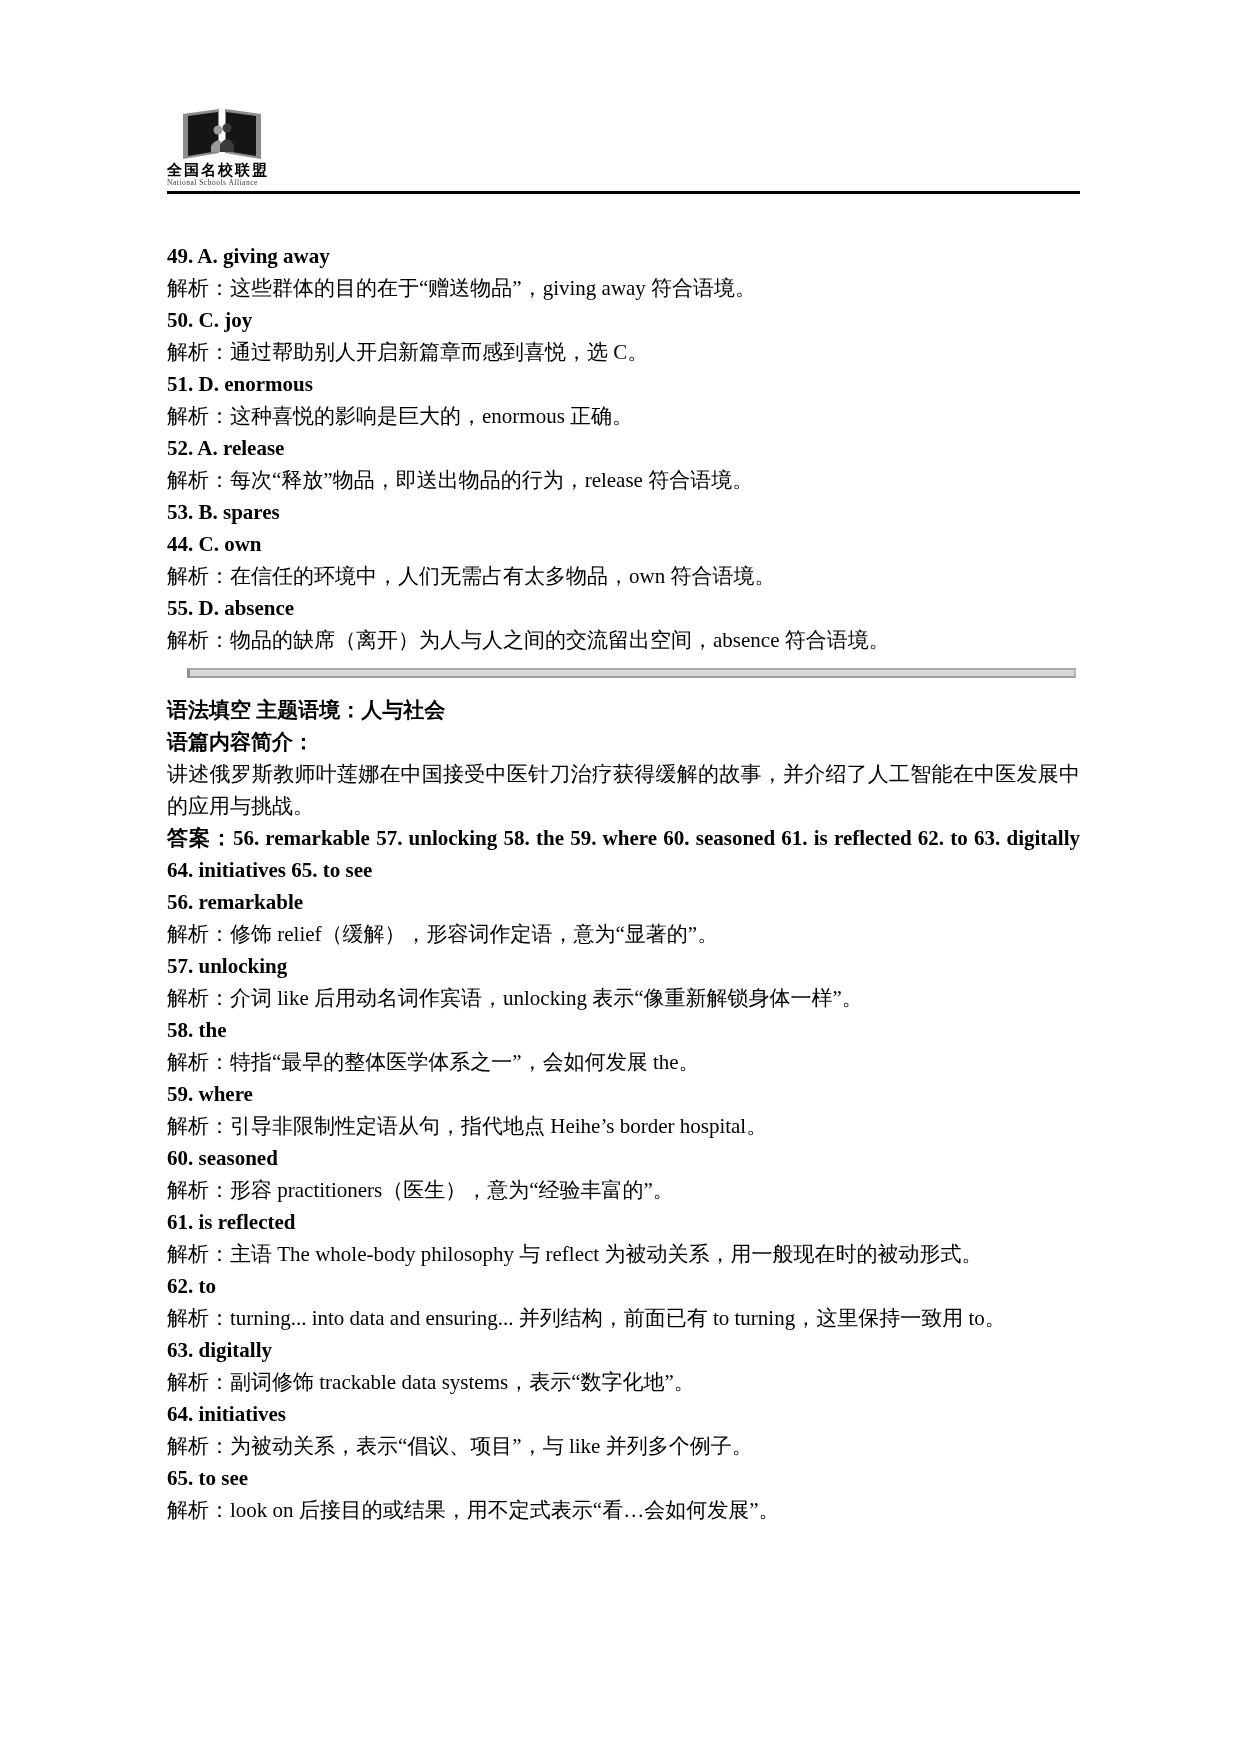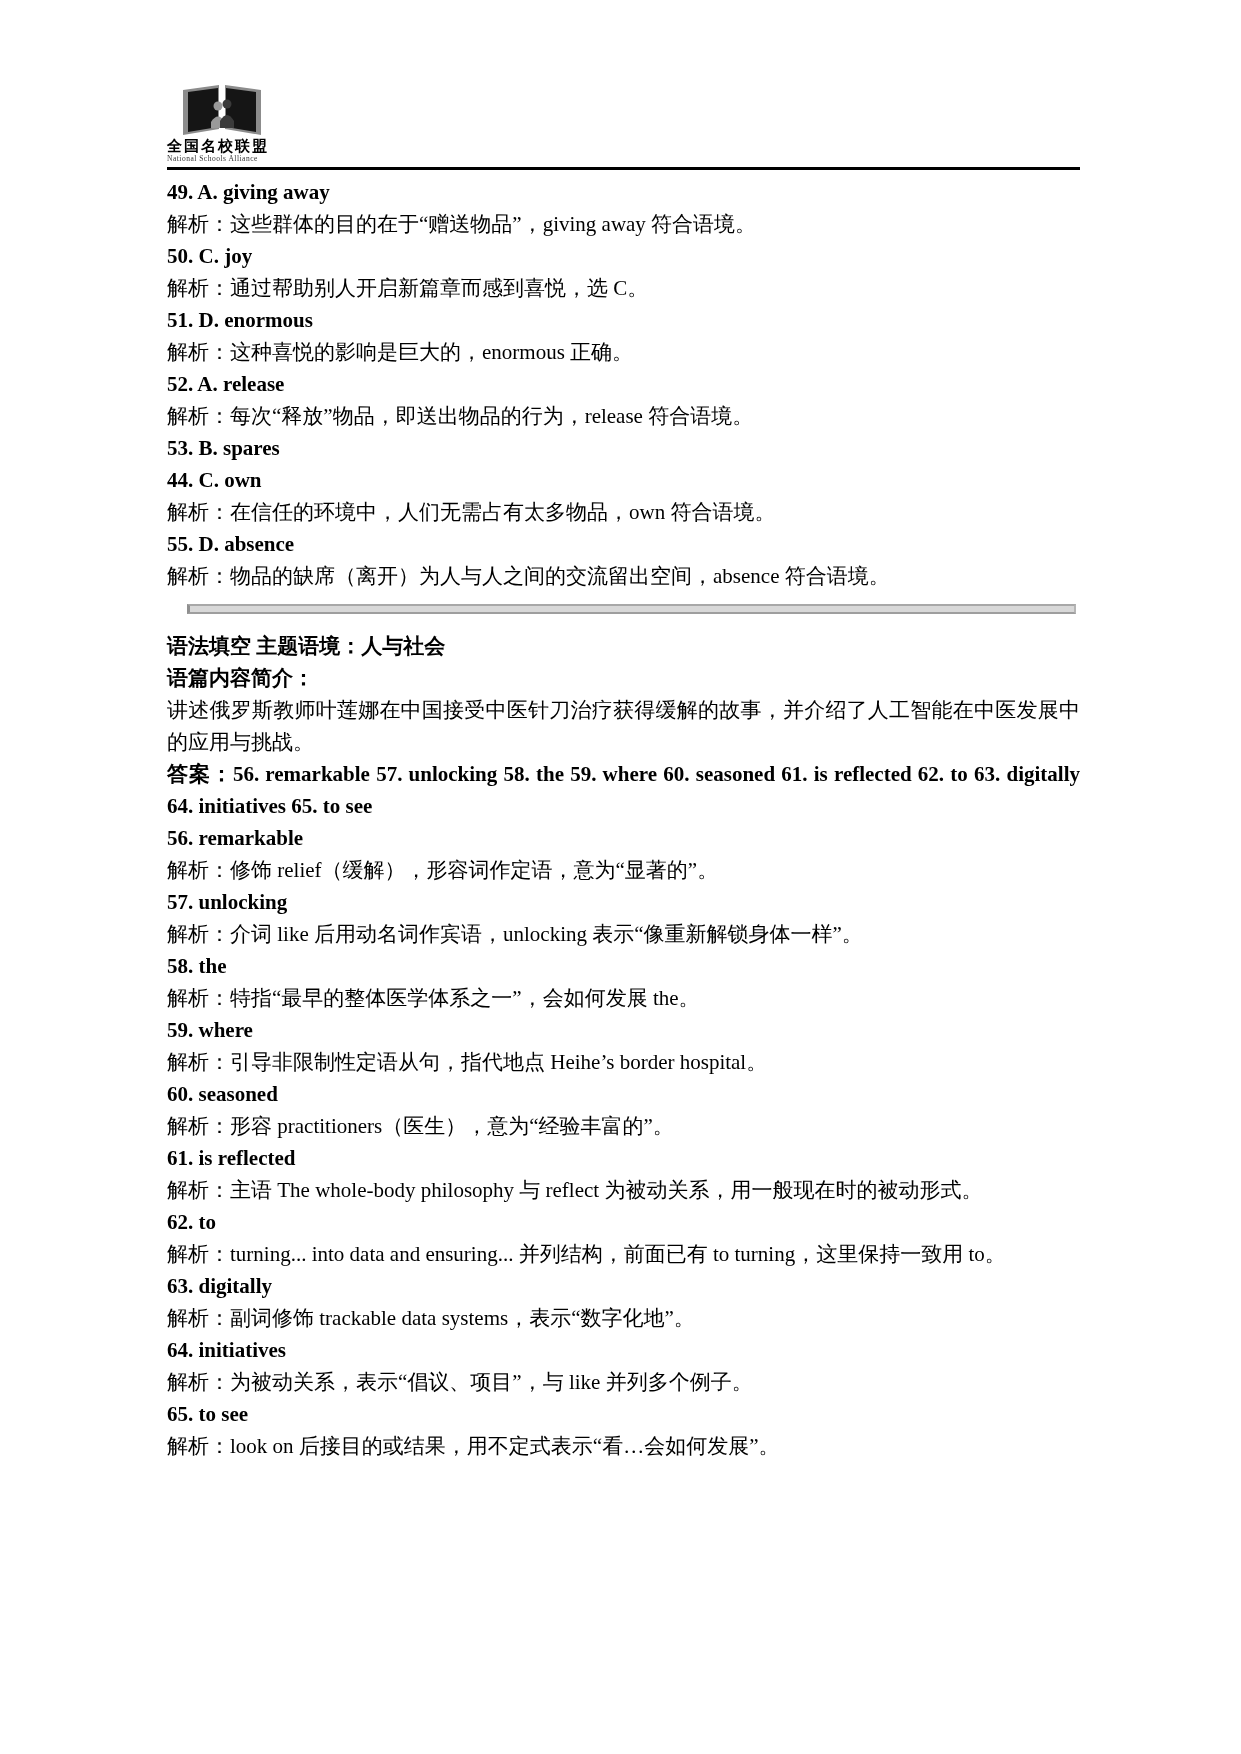--- a/index.html
+++ b/index.html
@@ -10,21 +10,21 @@
     background: #ffffff;
     overflow: hidden;
     font-family: "Liberation Serif", "DejaVu Serif", serif;
     color: #000;
   }
   .content {
     margin-left: 167px;
     width: 913px;
   }
   
-  .header { padding-top: 84px; }
+  .header { padding-top: 108px; }
   .logo { width: 110px; }
   .logo svg { display: block; margin-left: 14px; }
   .logo-cn {
     font-size: 15px;
     font-weight: bold;
     letter-spacing: 2px;
     line-height: 16px;
     margin-top: 2px;
   }
   .logo-en {
@@ -32,21 +32,21 @@
     color: #333;
     line-height: 9px;
     letter-spacing: 0.5px;
   }
   .header-rule {
     height: 3px;
     background: #000;
     margin-top: 4px;
   }
   
-  .main { padding-top: 6px; }
+  .main { padding-top: 6px; margin-top: 40px; }
   .main p {
     margin: 0;
     font-size: 21px;
     line-height: 32px;
   }
   .ans-head { font-weight: bold; }
   .exp { }
   .bold { font-weight: bold; }
   .just { text-align: justify; }
   .section-divider {

